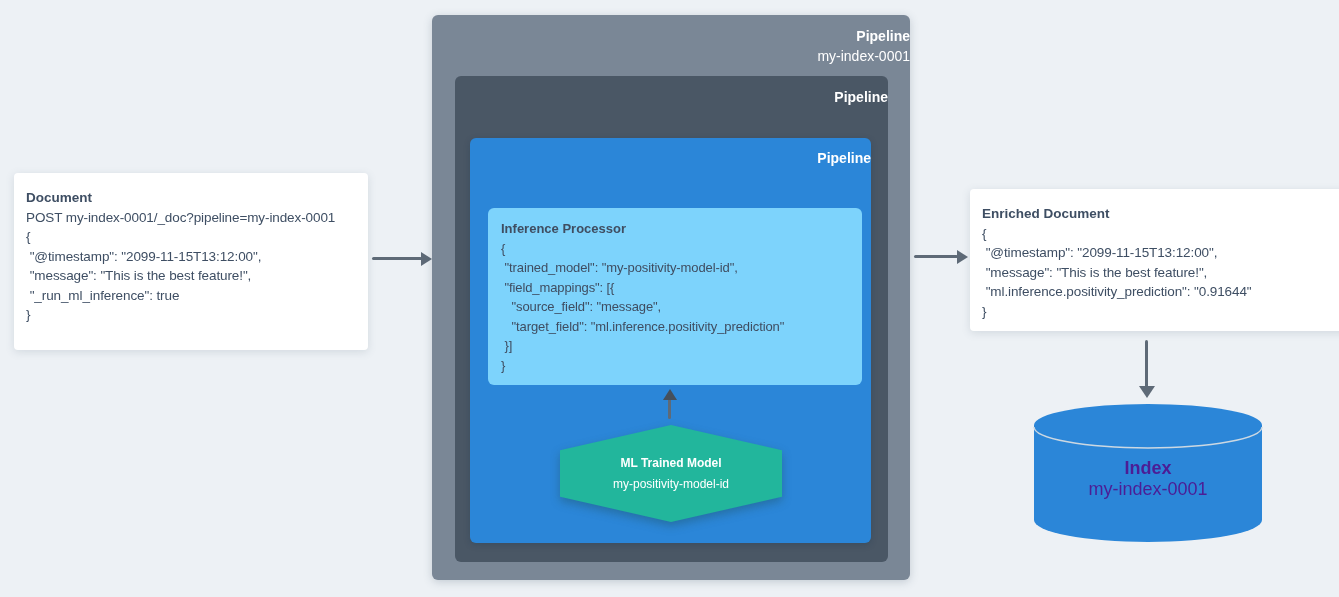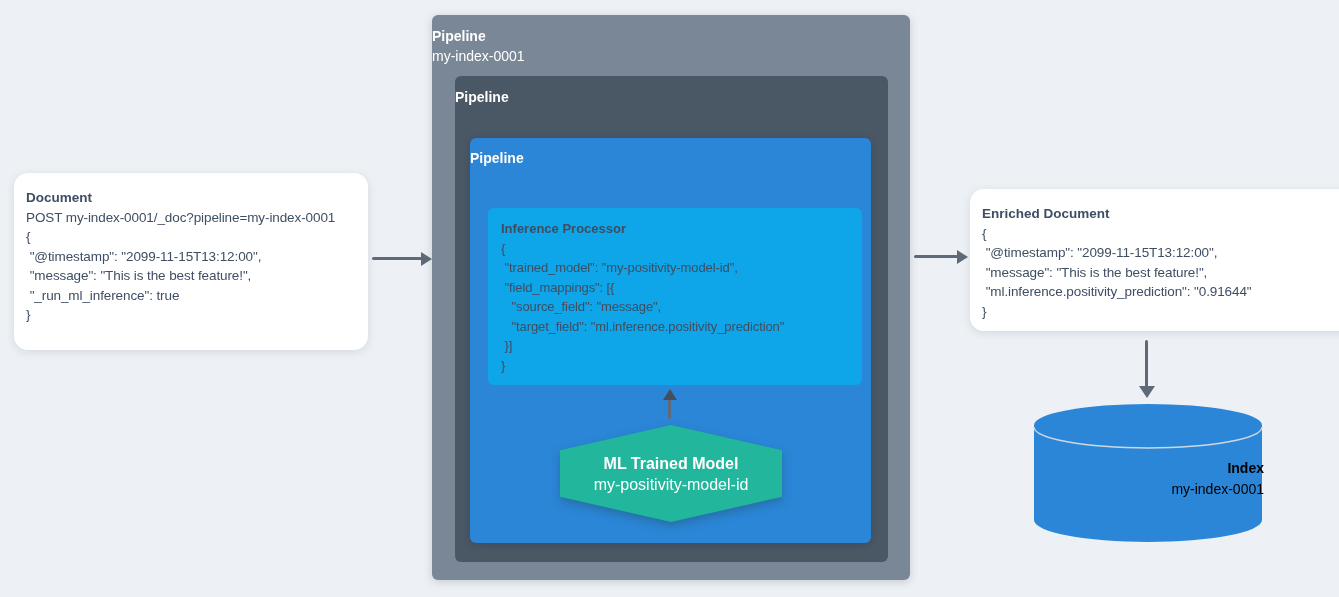--- a/index.html
+++ b/index.html
@@ -1,62 +1,62 @@
 <!DOCTYPE html>
 <html><head>
 <meta charset="utf-8">
 <style>
   html,body{margin:0;padding:0;background:#edf1f5;}
   .stage{
     position:relative;width:1339px;height:597px;background:#edf1f5;overflow:hidden;
     font-family:"Liberation Sans","DejaVu Sans",sans-serif;
   }
   .card{
-    position:absolute;background:#ffffff;border-radius:14px;
+    position:absolute;background:#ffffff;border-radius:4px;
     box-shadow:0 2px 8px rgba(90,110,130,.18);
     color:#3e4e63;font-size:13.5px;line-height:19.5px;
     padding:15px 12px;box-sizing:border-box;
   }
   .card .card-title{font-weight:bold;}
   .code{white-space:pre;letter-spacing:-0.1px;}
   .pipe-box{position:absolute;border-radius:6px;box-sizing:border-box;}
-  .pipe-header{color:#ffffff;text-align:left;font-size:14px;line-height:20px;}
+  .pipe-header{color:#ffffff;text-align:right;font-size:14px;line-height:20px;}
   .pipe-header .pipe-label{font-weight:bold;}
   .outer-box{left:432px;top:15px;width:478px;height:565px;background:#7a8796;box-shadow:0 2px 8px rgba(70,90,110,.25);}
   .outer-box .pipe-header{padding-top:11px;}
   .mid-box{left:455px;top:76px;width:433px;height:486px;background:#4a5765;}
   .mid-box .pipe-header{padding-top:11px;}
   .blue-box{left:470px;top:138px;width:401px;height:405px;background:#2b86d8;box-shadow:0 2px 6px rgba(20,50,80,.25);}
   .blue-box .pipe-header{padding-top:10px;}
   .proc-box{
     position:absolute;left:488px;top:208px;width:374px;height:177px;
-    background:#0ea5e9;border-radius:6px;box-sizing:border-box;
+    background:#7dd3fc;border-radius:6px;box-sizing:border-box;
     padding:11px 13px;color:#3f4d61;font-size:13px;line-height:19.5px;
   }
   .proc-box .proc-title{font-weight:bold;}
   .hex-wrap{position:absolute;left:560px;top:425px;width:222px;height:97px;filter:drop-shadow(0 4px 5px rgba(25,70,70,.35));}
   .hex{
     width:100%;height:100%;background:#22b69c;
     clip-path:polygon(50% 0%,100% 26%,100% 74%,50% 100%,0% 74%,0% 26%);
     display:flex;flex-direction:column;align-items:center;justify-content:center;
-    color:#ffffff;font-size:16px;line-height:21px;text-align:center;
+    color:#ffffff;font-size:12px;line-height:21px;text-align:center;
   }
   .hex .hex-title{font-weight:bold;}
   .arrow-line-h{position:absolute;height:3px;background:#5e6a77;border-radius:2px;}
   .arrow-line-v{position:absolute;width:3px;background:#5e6a77;border-radius:2px;}
   .arrow-head{position:absolute;width:0;height:0;}
   .head-right{border-top:7px solid transparent;border-bottom:7px solid transparent;border-left:11px solid #5e6a77;}
   .head-up{border-left:7px solid transparent;border-right:7px solid transparent;border-bottom:11px solid #454f5b;}
   .head-down{border-left:8px solid transparent;border-right:8px solid transparent;border-top:12px solid #5e6a77;}
   .doc-card{left:14px;top:173px;width:354px;height:177px;}
   .enr-card{left:970px;top:189px;width:417px;height:142px;}
   .cylinder{position:absolute;left:1032px;top:402px;width:232px;height:142px;}
   .cyl-text{
-    position:absolute;left:0;top:56px;width:100%;text-align:right;
-    color:#000000;font-size:14px;line-height:21px;
+    position:absolute;left:0;top:56px;width:100%;text-align:center;
+    color:#4c1d95;font-size:18px;line-height:21px;
   }
   .cyl-text .cyl-title{font-weight:bold;}
 </style>
 </head>
 <body>
 
 <div class="stage">
 
   <div class="card doc-card">
     <div class="card-title">Document</div>

